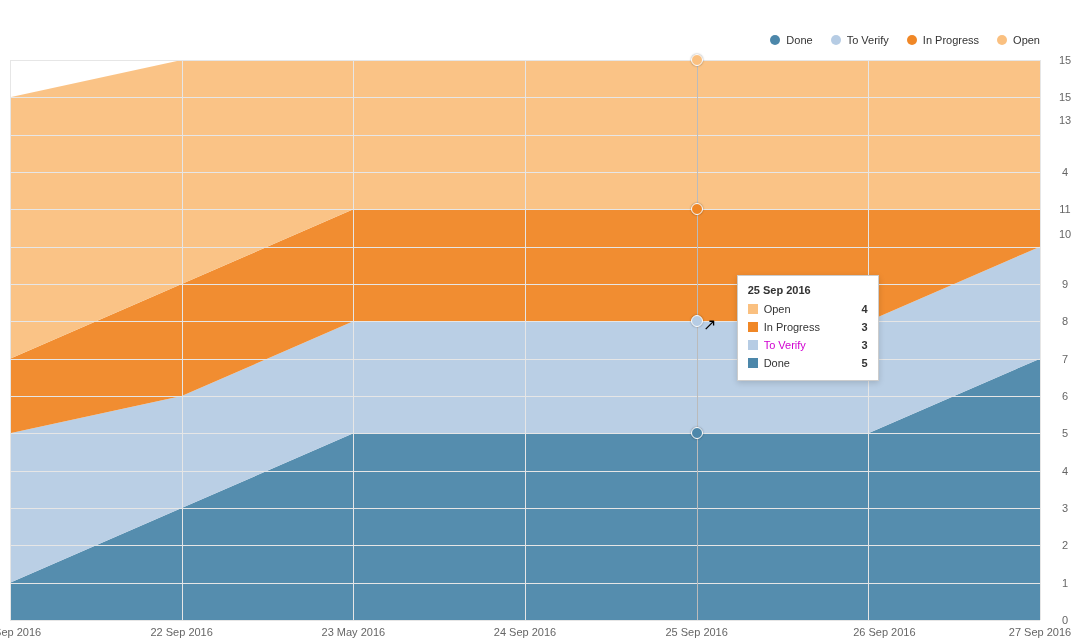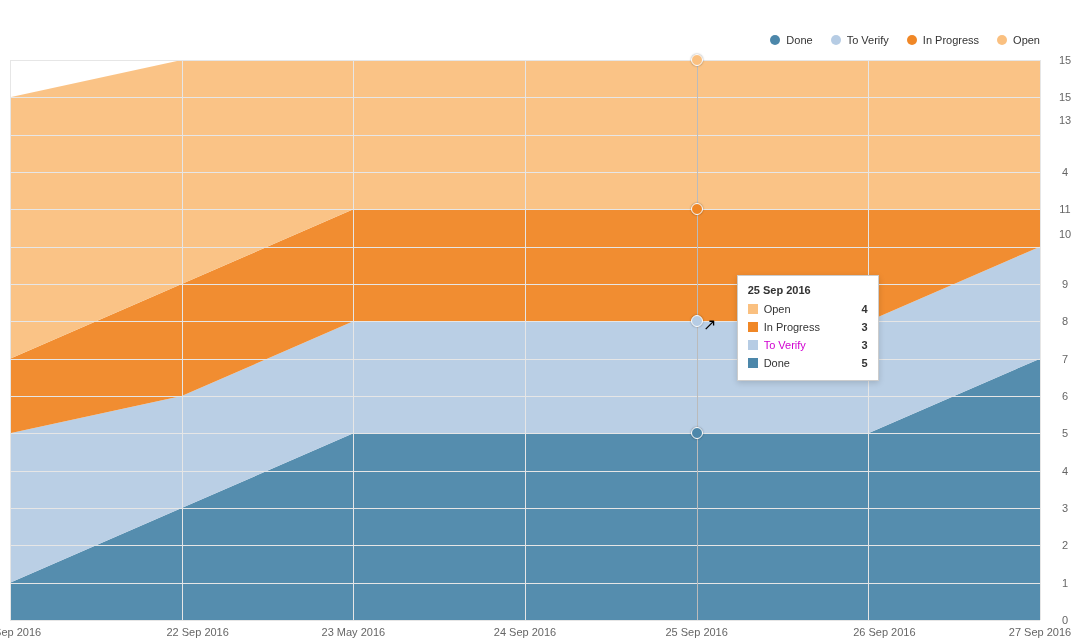--- a/index.html
+++ b/index.html
@@ -193,21 +193,21 @@
       <div class="y-tick" style="top: 112px;">4</div>
       <div class="grid-h" style="top: 74.6667px;"></div>
       <div class="y-tick" style="top: 60px;">13</div>
       <div class="grid-h" style="top: 37.3333px;"></div>
       <div class="y-tick" style="top: 37.3333px;">15</div>
       <div class="grid-h" style="top: 0px;"></div>
       <div class="y-tick" style="top: 0px;">15</div>
       <div class="grid-v" style="left: 0px;"></div>
       <div class="x-tick" style="left: 0px;">21 Sep 2016</div>
       <div class="grid-v" style="left: 171.667px;"></div>
-      <div class="x-tick" style="left: 171.667px; margin-left: 16px;">22 Sep 2016</div>
+      <div class="x-tick" style="left: 171.667px;">22 Sep 2016</div>
       <div class="grid-v" style="left: 343.333px;"></div>
       <div class="x-tick" style="left: 343.333px;">23 May 2016</div>
       <div class="grid-v" style="left: 515px;"></div>
       <div class="x-tick" style="left: 515px;">24 Sep 2016</div>
       <div class="grid-v" style="left: 686.667px;"></div>
       <div class="x-tick" style="left: 686.667px;">25 Sep 2016</div>
       <div class="grid-v" style="left: 858.333px;"></div>
       <div class="x-tick" style="left: 858.333px; margin-left: 16px;">26 Sep 2016</div>
       <div class="grid-v" style="left: 1030px;"></div>
       <div class="x-tick" style="left: 1030px;">27 Sep 2016</div>

